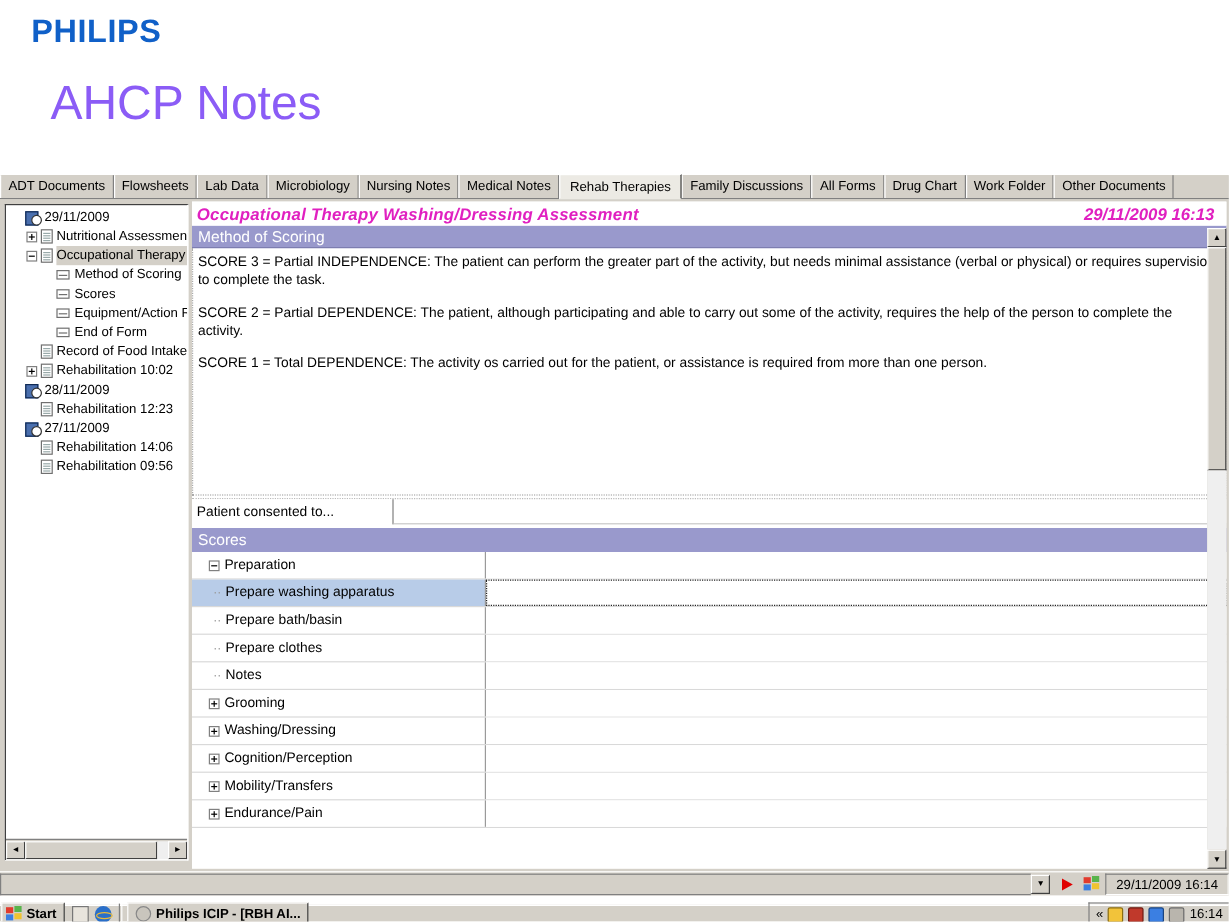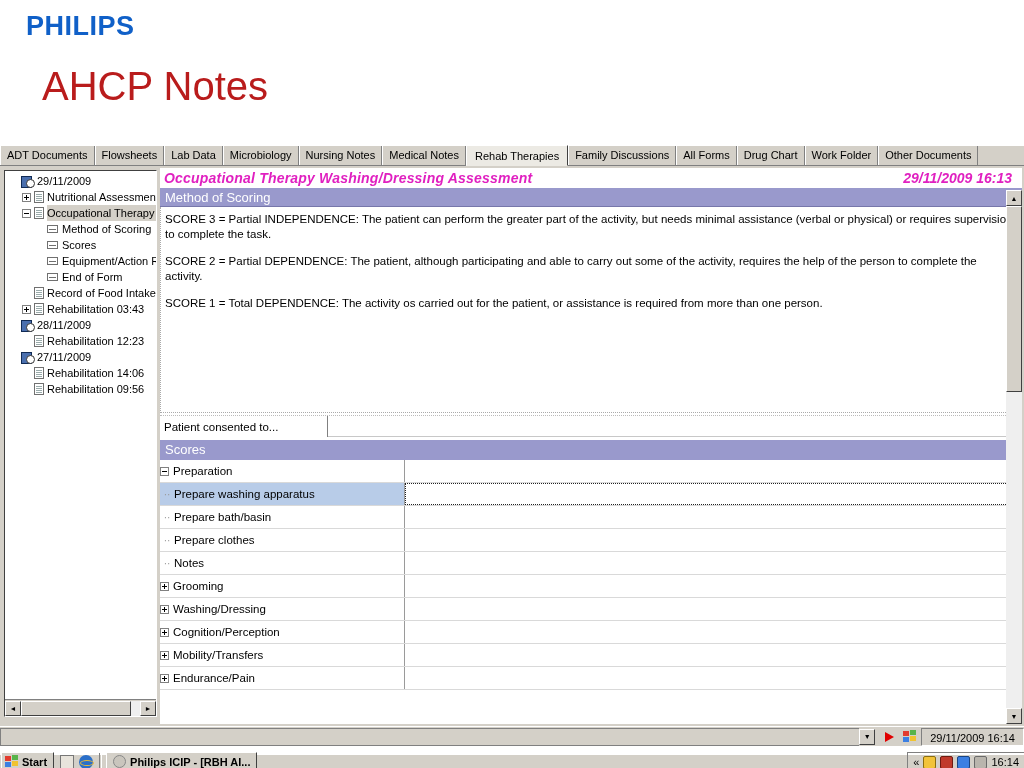--- a/index.html
+++ b/index.html
@@ -13,21 +13,21 @@
   #page { position: relative; width: 1024px; height: 768px; background:#fff; }
 
   
   .philips-logo {
     position: absolute; left: 26px; top: 11px;
     font-size: 27px; font-weight: bold; color: #1060C8;
     letter-spacing: 0.5px; font-family: "Liberation Sans", sans-serif;
   }
   .slide-title {
     position: absolute; left: 42px; top: 64px;
-    font-size: 40px; color: #b91c1c; font-weight: normal;
+    font-size: 40px; color: #8b5cf6; font-weight: normal;
     font-family: "Liberation Sans", sans-serif;
   }
 
   
   .app {
     position: absolute; left: 0; top: 146px;
     width: 1024px; height: 600px;
     background: #d4d0c8;
   }
 
@@ -216,21 +216,21 @@
     display:flex; height: 23px; align-items:stretch;
     border-bottom: 1px solid #d9d9d9;
   }
   .grow.sel .gcell-label { background:#b8cce8; }
   .grow.sel .gcell-val { border:1px dotted #222; }
   .gcell-label {
     width: 245px; flex:0 0 245px;
     display:flex; align-items:center;
     font-size: 11.5px; color:#000;
     border-right: 1px solid #9a9a9a;
-    padding-left: 0;
+    padding-left: 14px;
     font-family: "Liberation Sans", sans-serif;
   }
   .gcell-val { flex:1 1 auto; background:#fff; }
   .gpm {
     width:9px; height:9px; border:1px solid #808080; background:#fff;
     position:relative; flex:0 0 auto; margin-right:4px;
   }
   .gpm::before{content:'';position:absolute;left:1px;top:3px;width:5px;height:1px;background:#000;}
   .gpm.plus::after{content:'';position:absolute;left:3px;top:1px;width:1px;height:5px;background:#000;}
   .gind { width:14px; flex:0 0 14px; color:#999; font-size:10px; text-align:center;}
@@ -401,21 +401,21 @@
             <div class="tnode">
               <span class="spacer" style="width: 17px;"></span>
               <span class="pm none"></span>
               <span class="ico-doc"></span>
               <span class="lbl">Record of Food Intake</span>
             </div>
             <div class="tnode">
               <span class="spacer" style="width: 17px;"></span>
               <span class="pm plus"></span>
               <span class="ico-doc"></span>
-              <span class="lbl">Rehabilitation 03:43</span>
+              <span class="lbl">Rehabilitation 10:02</span>
             </div>
             <div class="tnode">
               <span class="spacer" style="width: 4px;"></span>
               <span class="pm none"></span>
               <span class="ico-date"></span>
               <span class="lbl">28/11/2009</span>
             </div>
             <div class="tnode">
               <span class="spacer" style="width: 17px;"></span>
               <span class="pm none"></span>

